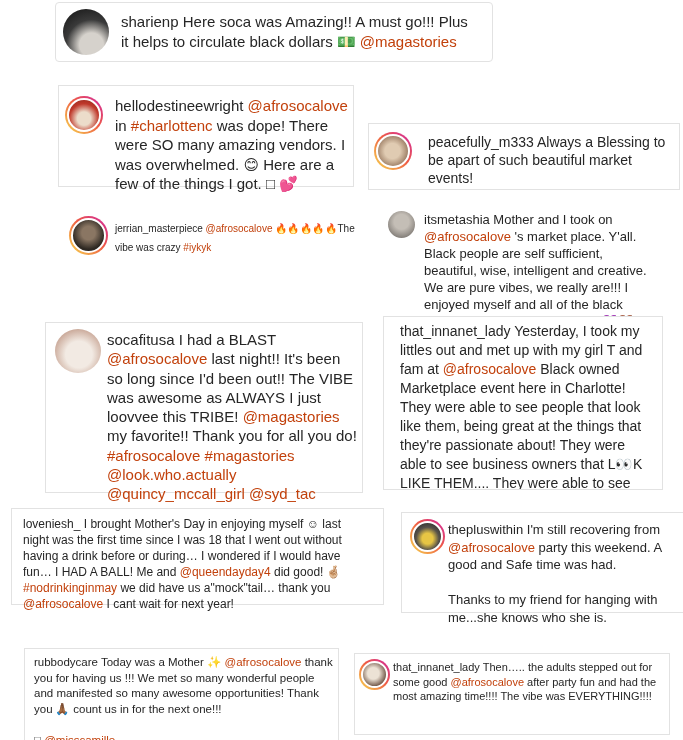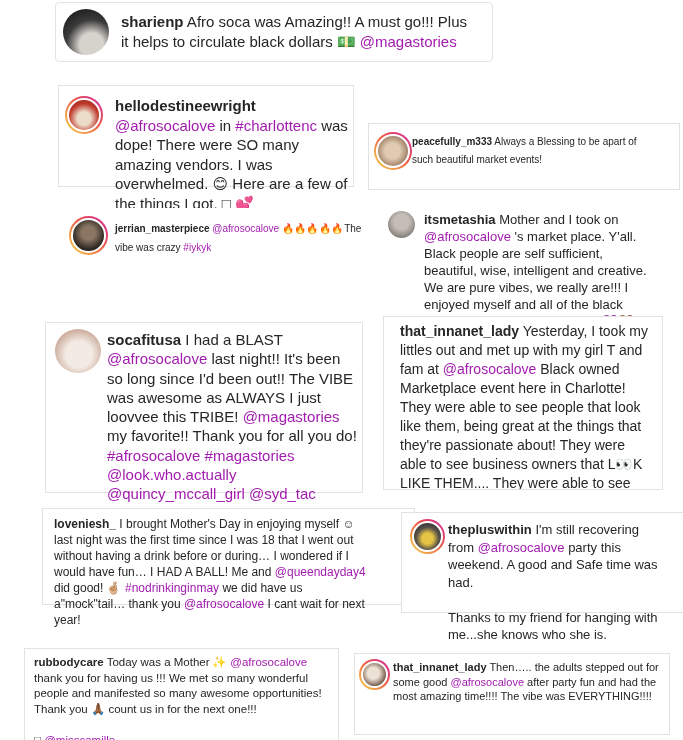--- a/index.html
+++ b/index.html
@@ -5,39 +5,39 @@
   html,body{margin:0;padding:0}
   body{
     width:683px;height:740px;position:relative;overflow:hidden;
     background:#ffffff;
     font-family:"Liberation Sans","DejaVu Sans",sans-serif;
     color:#262626;
   }
   .card{position:absolute;background:#fff;border:1px solid #e2e2e2;border-radius:0;box-sizing:border-box}
   .card.noborder{border:none}
   .txt{position:absolute;white-space:pre-wrap;word-wrap:break-word;color:#262626}
-  .seg-user{font-weight:bold;color:#262626}
-  .seg-link{color:#a21caf}
+  .seg-user{font-weight:normal;color:#262626}
+  .seg-link{color:#c2410c}
   .seg-text{color:#262626}
 
   .av{position:absolute;border-radius:50%;}
   .ring{position:absolute;border-radius:50%;box-sizing:border-box;
     background:linear-gradient(45deg,#f6c34c 10%,#ee5a44 55%,#d6308f 90%);
     display:flex;align-items:center;justify-content:center}
   .ring .av-in{border-radius:50%;border:2px solid #fff;box-sizing:border-box}
 
   
   .c1{left:55px;top:2px;width:438px;height:60px;border-radius:4px}
   .c2{left:58px;top:85px;width:296px;height:102px}
   .c3{left:368px;top:123px;width:312px;height:67px}
   .c4{left:58px;top:208px;width:308px;height:72px}
   .c5{left:383px;top:203px;width:298px;height:112px}
   .c6{left:45px;top:322px;width:318px;height:171px}
   .c7{left:383px;top:316px;width:280px;height:174px;overflow:hidden}
-  .c8{left:42px;top:508px;width:373px;height:97px}
+  .c8{left:11px;top:508px;width:373px;height:97px}
   .c9{left:401px;top:512px;width:317px;height:101px}
   .c10{left:24px;top:648px;width:315px;height:110px}
   .c11{left:354px;top:653px;width:316px;height:82px}
 
   
   .c1 .av1{left:7px;top:6px;width:46px;height:46px;
     background:radial-gradient(circle at 62% 78%,#d6d2cc 0 26%,#3a3a3a 55%,#191919 90%)}
   .c2 .ring{left:6px;top:10px;width:38px;height:38px}
   .c2 .av-in{width:34px;height:34px;
     background:radial-gradient(circle at 50% 62%,#ecdcca 0 28%,#c0392b 62%,#8e2418 95%)}
@@ -54,36 +54,36 @@
   .c9 .ring{left:8px;top:6px;width:35px;height:35px}
   .c9 .av-in{width:31px;height:31px;
     background:radial-gradient(circle at 50% 58%,#e7c544 0 26%,#57524a 55%,#262626 92%)}
   .c11 .ring{left:4px;top:5px;width:31px;height:31px}
   .c11 .av-in{width:27px;height:27px;
     background:radial-gradient(circle at 45% 45%,#ece2d5 0 32%,#6b5142 75%,#44332a 100%)}
 
   
   .c1 .txt{left:65px;top:9px;width:352px;font-size:15px;line-height:20px}
   .c2 .txt{left:56px;top:10px;width:238px;font-size:15px;line-height:19.5px}
-  .c3 .txt{left:43px;top:9px;width:244px;font-size:10px;line-height:18px}
+  .c3 .txt{left:59px;top:9px;width:244px;font-size:14px;line-height:18px}
   .c4 .txt{left:57px;top:11px;width:248px;font-size:10px;line-height:19px}
   .c5 .txt{left:41px;top:8px;width:224px;font-size:13px;line-height:17px}
   .c6 .txt{left:61px;top:7px;width:253px;font-size:15px;line-height:19.3px}
   .c7 .txt{left:16px;top:5px;width:250px;font-size:14px;line-height:19px}
   .c8 .txt{left:11px;top:7px;width:322px;font-size:12px;line-height:16px}
   .c9 .txt{left:46px;top:8px;width:218px;font-size:13px;line-height:17.5px}
   .c10 .txt{left:9px;top:6px;width:300px;font-size:11.5px;line-height:15.5px}
   .c11 .txt{left:38px;top:6px;width:276px;font-size:11px;line-height:14.5px}
 </style>
 </head>
 <body>
 
 <div class="card c1">
   <div class="av av1"></div>
-  <div class="txt"><span class="seg-user">sharienp</span><span class="seg-text"> Afro soca was Amazing!! A must go!!! Plus it helps to circulate black dollars 💵 </span><span class="seg-link">@magastories</span></div>
+  <div class="txt"><span class="seg-user">sharienp</span><span class="seg-text"> Here soca was Amazing!! A must go!!! Plus it helps to circulate black dollars 💵 </span><span class="seg-link">@magastories</span></div>
 </div>
 
 <div class="card c2">
   <div class="ring">
     <div class="av-in"></div>
   </div>
   <div class="txt"><span class="seg-user">hellodestineewright</span><span class="seg-text"> </span><span class="seg-link">@afrosocalove</span><span class="seg-text"> in </span><span class="seg-link">#charlottenc</span><span class="seg-text"> was dope! There were SO many amazing vendors. I was overwhelmed. 😊 Here are a few of the things I got. □ 💕</span></div>
 </div>
 
 <div class="card c3">

